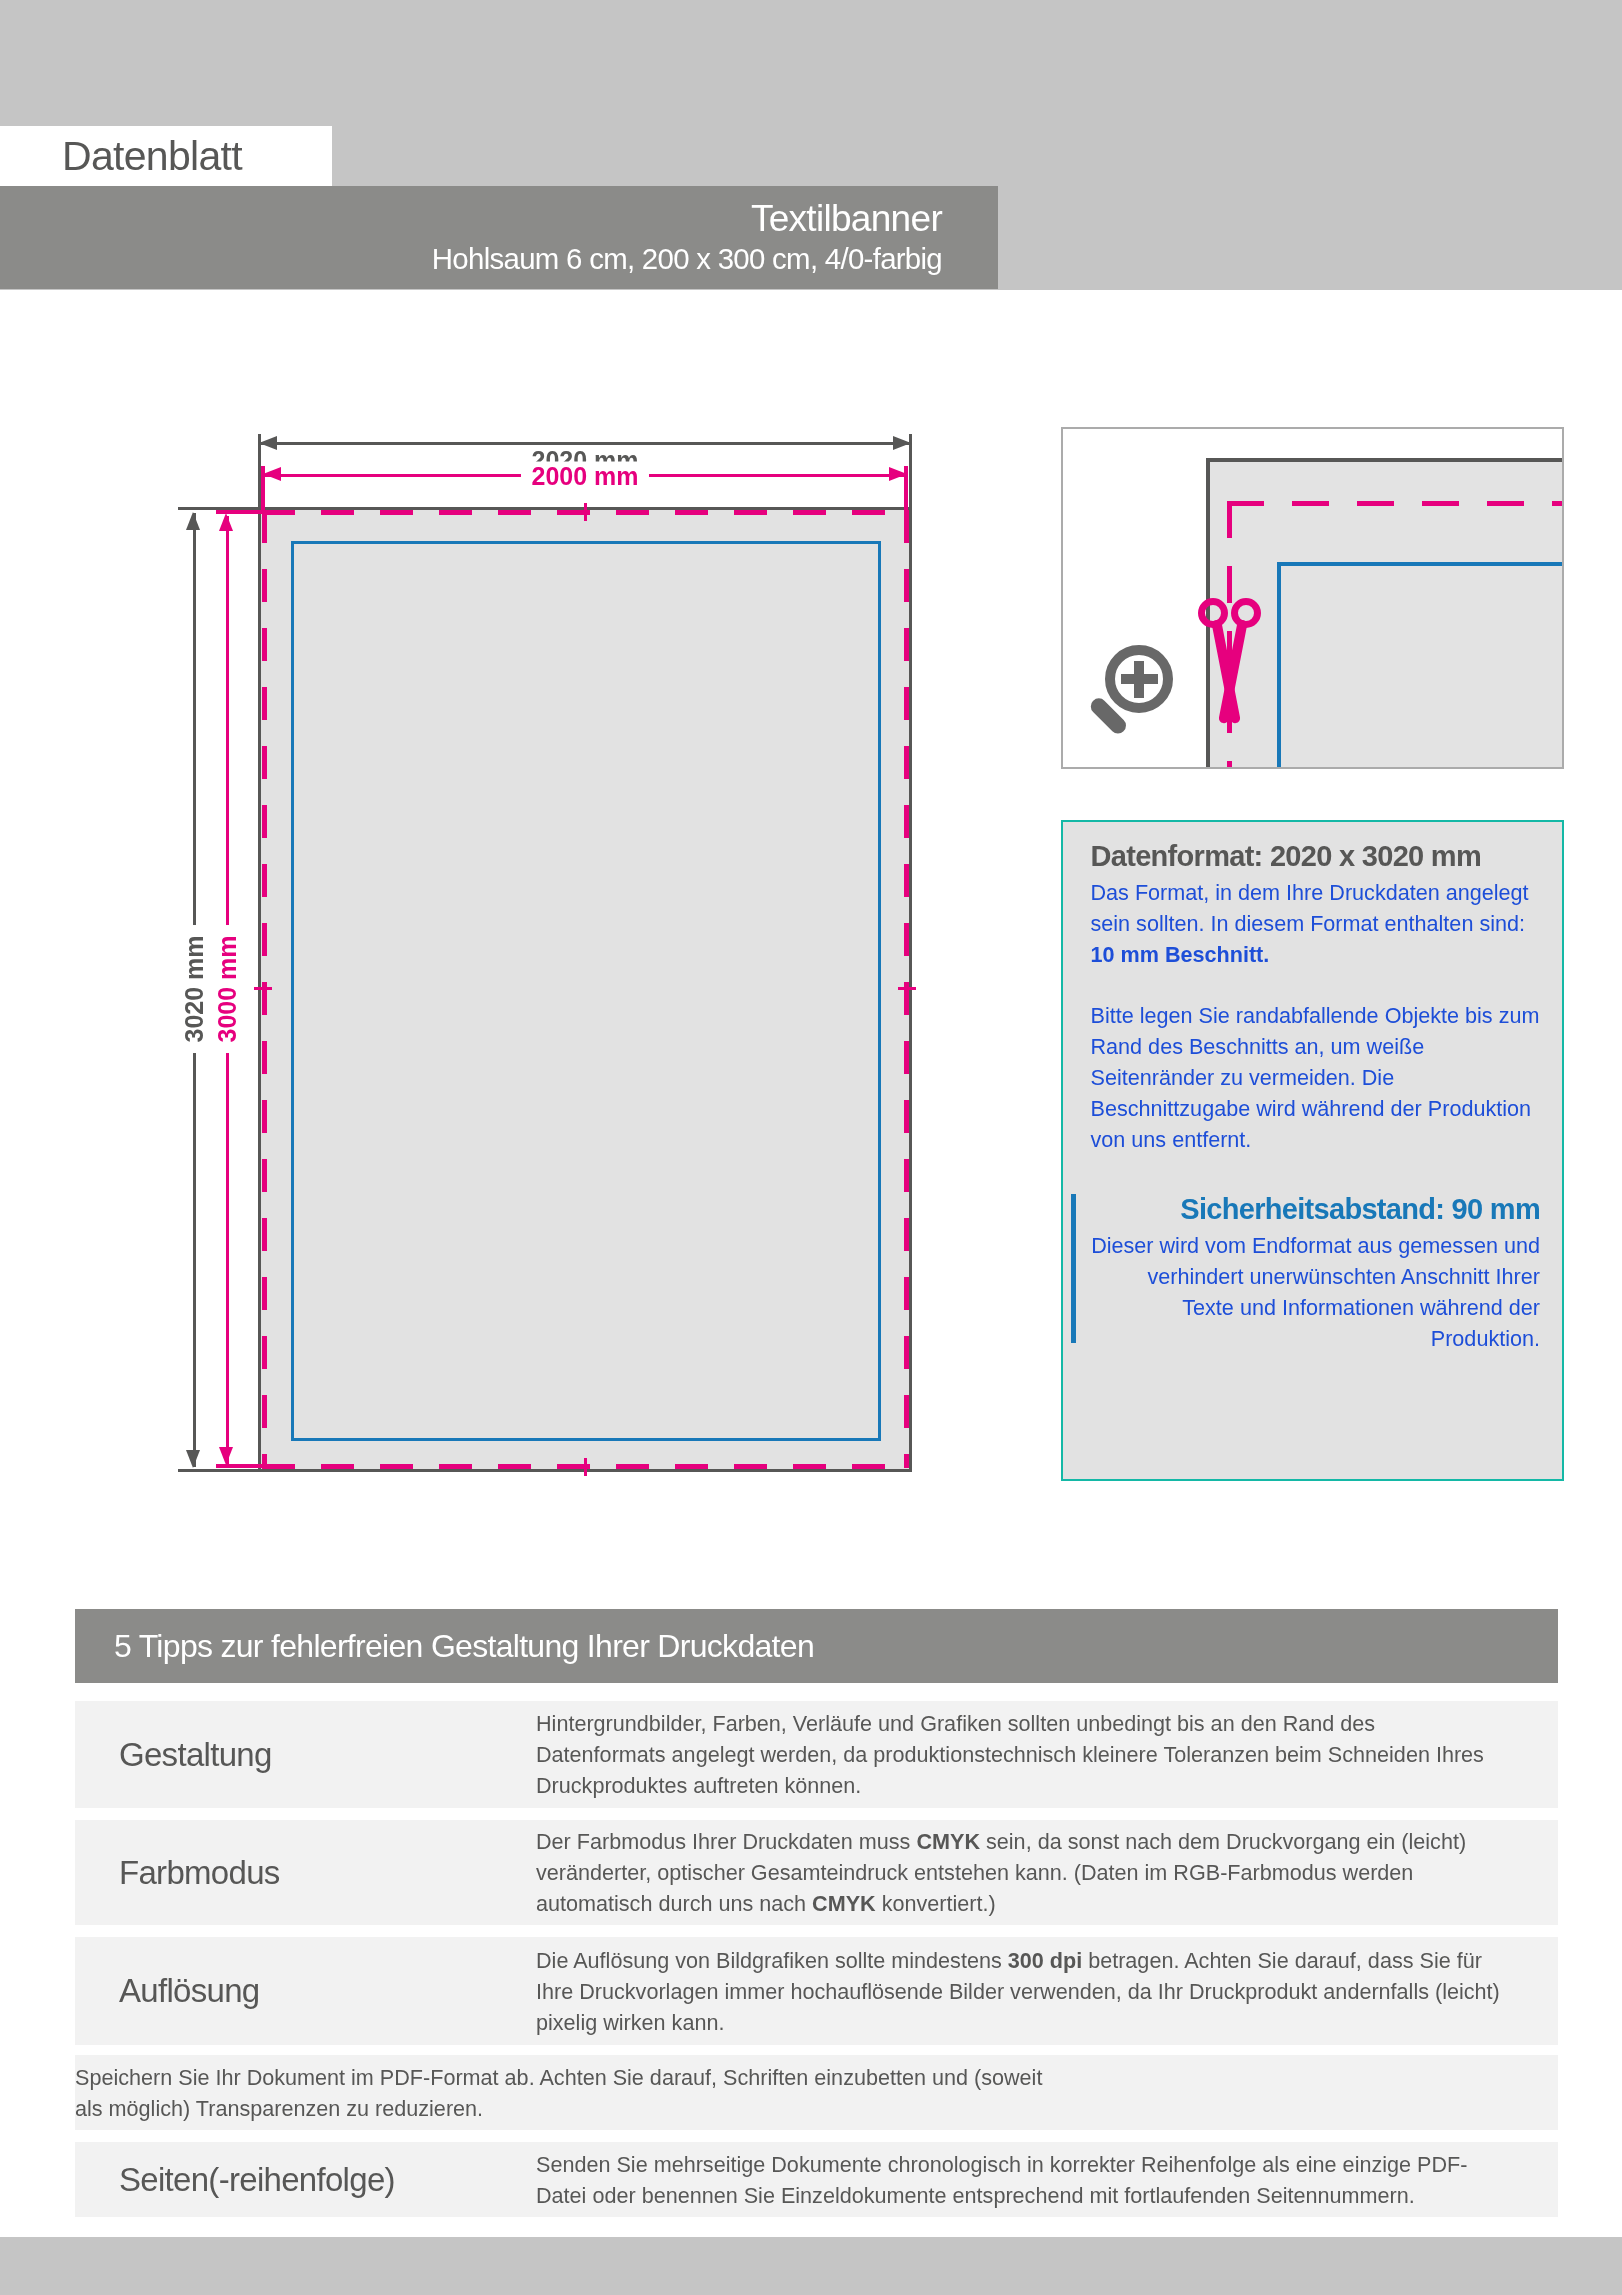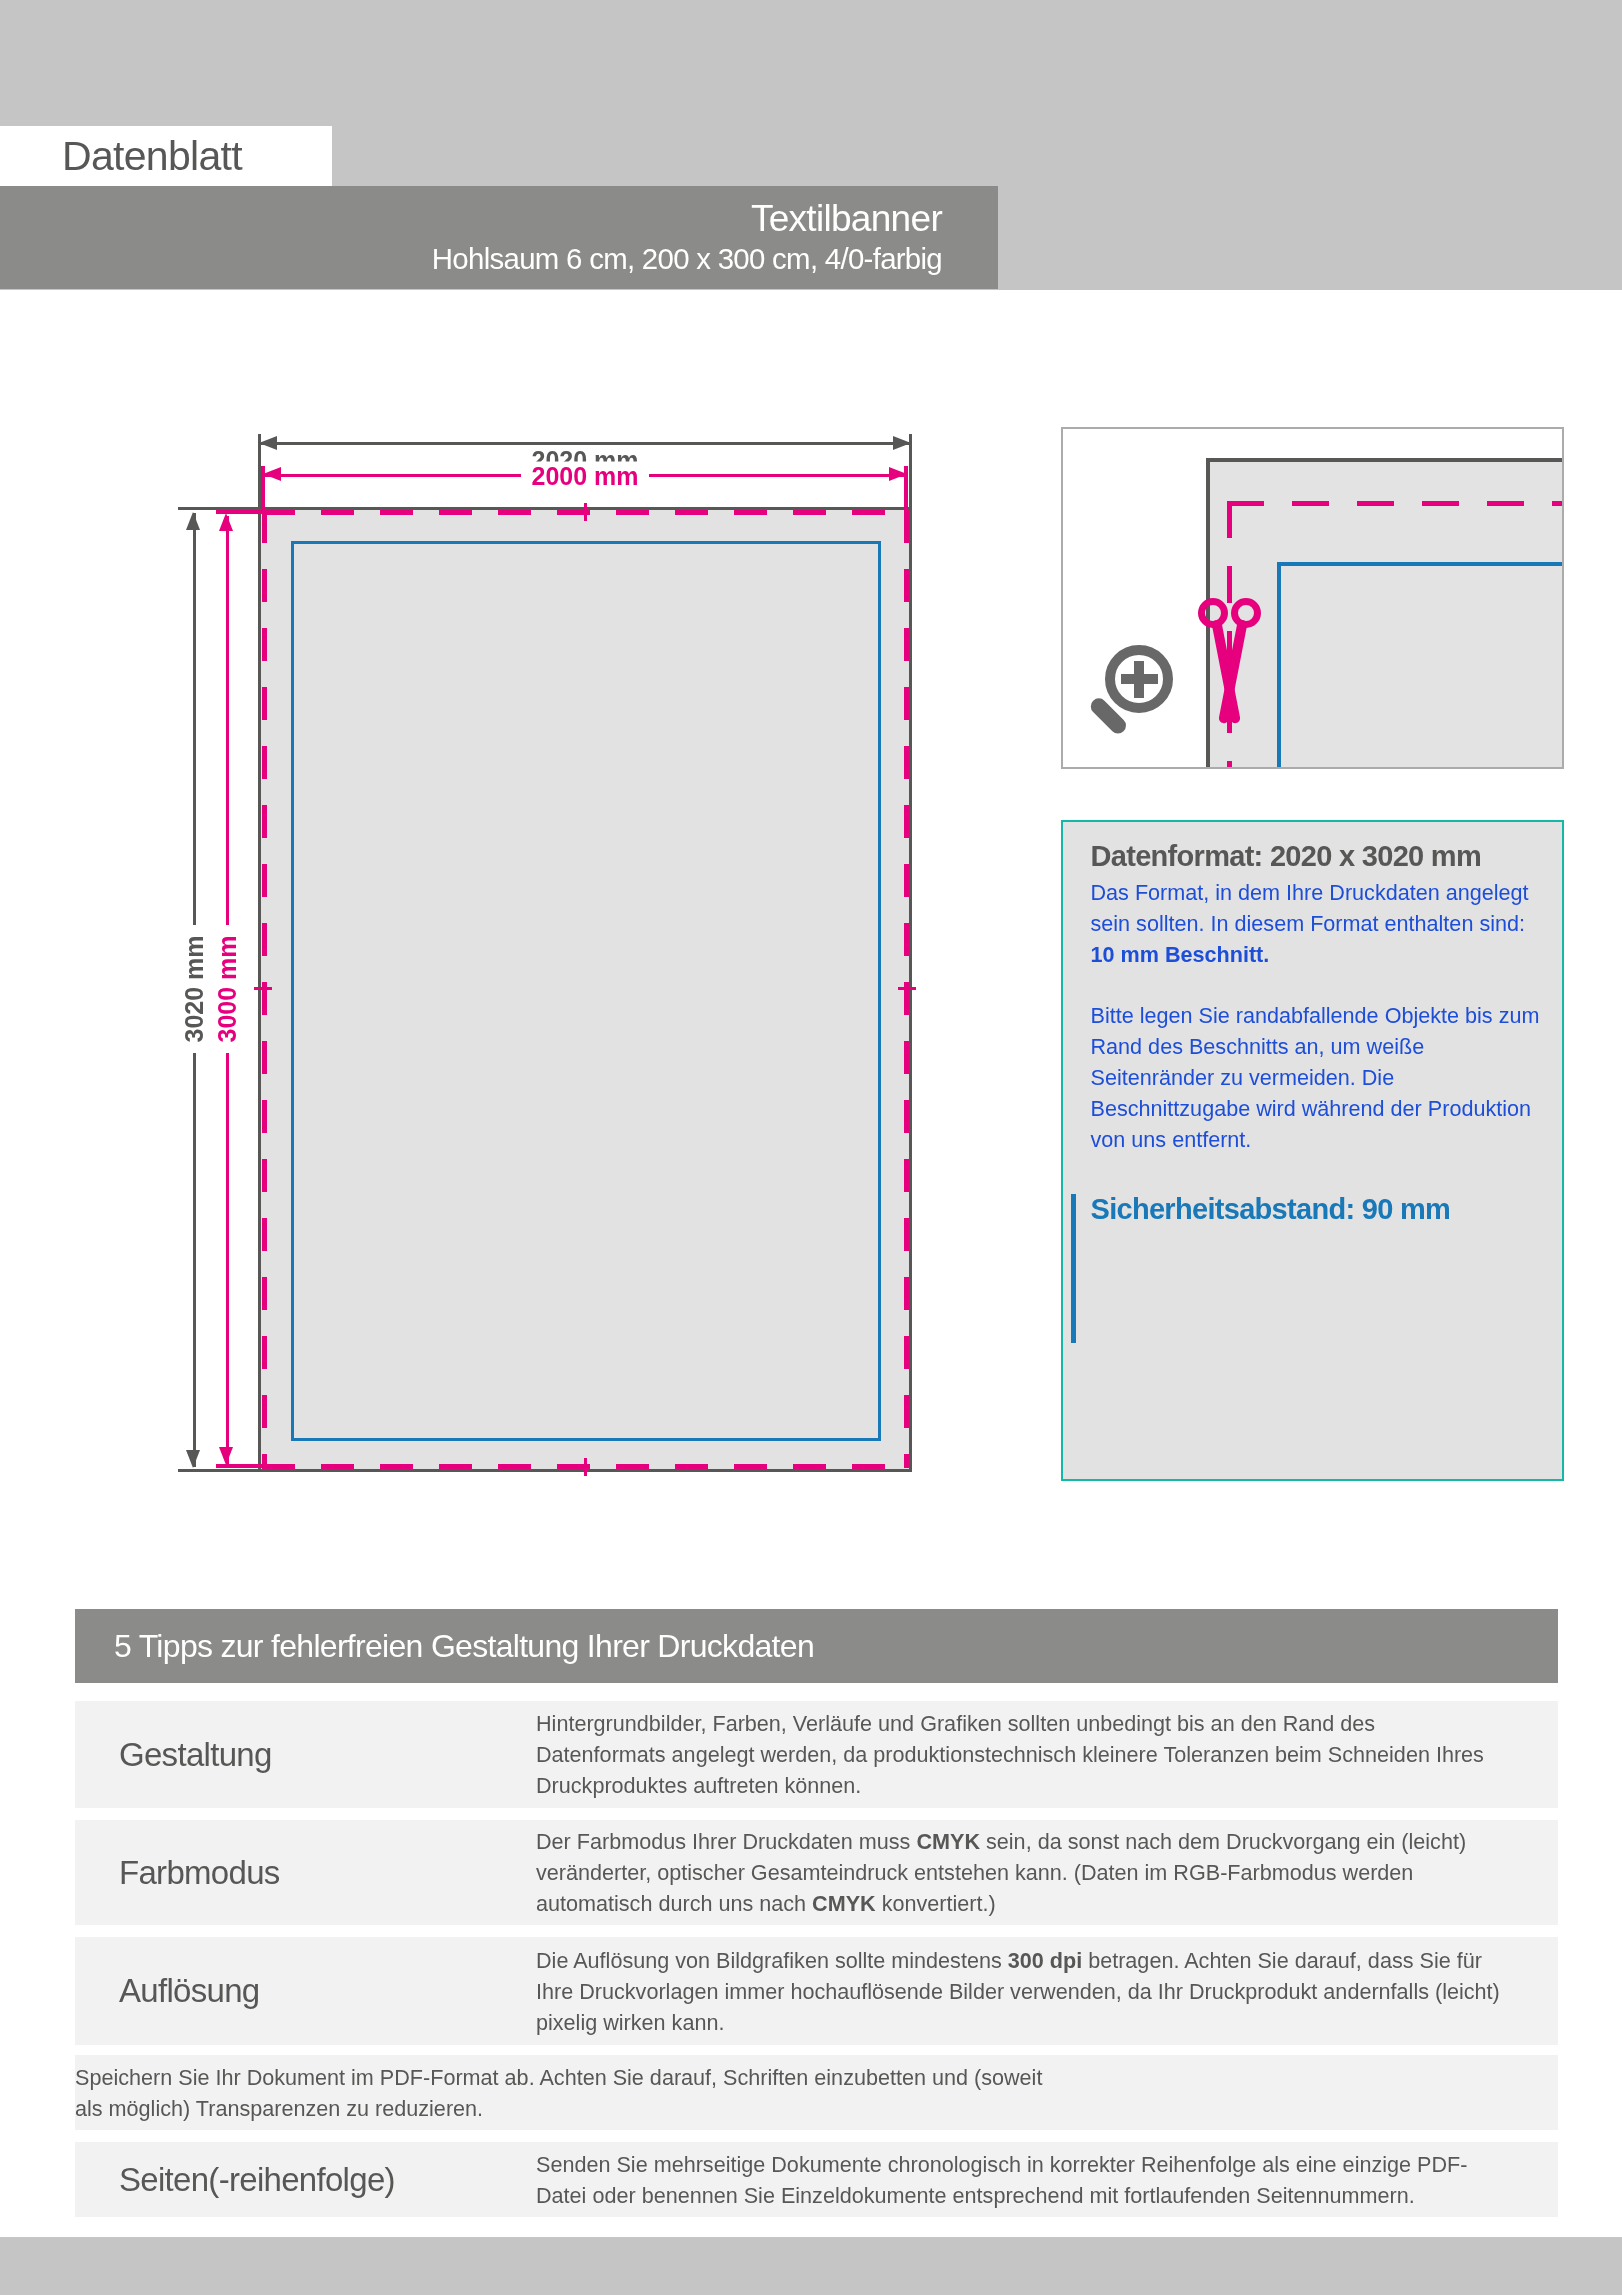--- a/index.html
+++ b/index.html
@@ -76,21 +76,21 @@
   .sc-blade{position:absolute;width:9.8px;height:105px;background:#e6007e;border-radius:5.2px;top:30px;transform-origin:top center;}
   .sc-blade.l{left:21px;transform:rotate(-11deg);}
   .sc-blade.r{left:48px;transform:rotate(11deg);}
   
   .info-panel{left:1061px;top:772px;width:503px;height:661px;background:#e2e2e2;
     border:2px solid #14b8a6;box-sizing:border-box;padding:17px 22px 0 27.5px;margin-top:48px;}
   .info-panel h3{margin:0;font-size:29px;letter-spacing:-0.7px;line-height:34px;}
   .info-panel p{margin:3.9px 0 0 0;font-size:21.6px;line-height:31px;color:#1d4ed8;}
   .sec{position:relative;}
   .sec.endformat{margin-top:34px;}
-  .sec.safety{margin-top:37px;}
+  .sec.safety{margin-top:37px;text-align:right;}
   .sec h3.magenta{color:#e6007e;}
   .sec h3.blue{color:#1878b8;}
   .bar-dashed{position:absolute;left:-19.6px;top:2.6px;width:4.6px;height:98px;
     background:repeating-linear-gradient(180deg,#e6007e 0 34px,transparent 34px 56px);}
   .bar-solid{position:absolute;left:-19.6px;top:2.6px;width:4.6px;height:149px;background:#1878b8;}
   .h-data{color:#575756;}
   
   .tips-bar{left:75px;top:1609px;width:1483px;height:74px;background:#8b8b89;color:#ffffff;
     display:flex;align-items:center;padding-left:39px;box-sizing:border-box;font-size:32px;letter-spacing:-0.7px;}
   .tip-row{left:75px;width:1483px;background:#f2f2f2;display:flex;align-items:center;box-sizing:border-box;}
@@ -175,20 +175,21 @@
 
 <div class="abs info-panel">
   <div class="sec datenformat">
     <h3 class="h-data">Datenformat: 2020 x 3020 mm</h3>
     <p><span>Das Format, in dem Ihre Druckdaten angelegt sein sollten. In diesem Format enthalten sind: </span><b>10 mm Beschnitt.</b></p>
     <p style="margin-top:30px;">Bitte legen Sie randabfallende Objekte bis zum Rand des Beschnitts an, um weiße Seitenränder zu vermeiden. Die Beschnittzugabe wird während der Produktion von uns entfernt.</p>
   </div>
   <div class="sec safety">
     <div class="bar-solid"></div>
     <h3 class="blue">Sicherheitsabstand: 90 mm</h3>
+    <p>Dieser wird vom Endformat aus gemessen und verhindert unerwünschten Anschnitt Ihrer Texte und Informationen während der Produktion.</p>
   </div>
 </div>
 
 <div class="abs tips-bar">
   <span>5 Tipps zur fehlerfreien Gestaltung Ihrer Druckdaten</span>
 </div>
 
 <div class="abs tip-row" style="top:1701px;height:107px;">
   <div class="tip-label">Gestaltung</div>
   <div class="tip-text"><span>Hintergrundbilder, Farben, Verläufe und Grafiken sollten unbedingt bis an den Rand des Datenformats angelegt werden, da produktionstechnisch kleinere Toleranzen beim Schneiden Ihres Druckproduktes auftreten können.</span></div>

